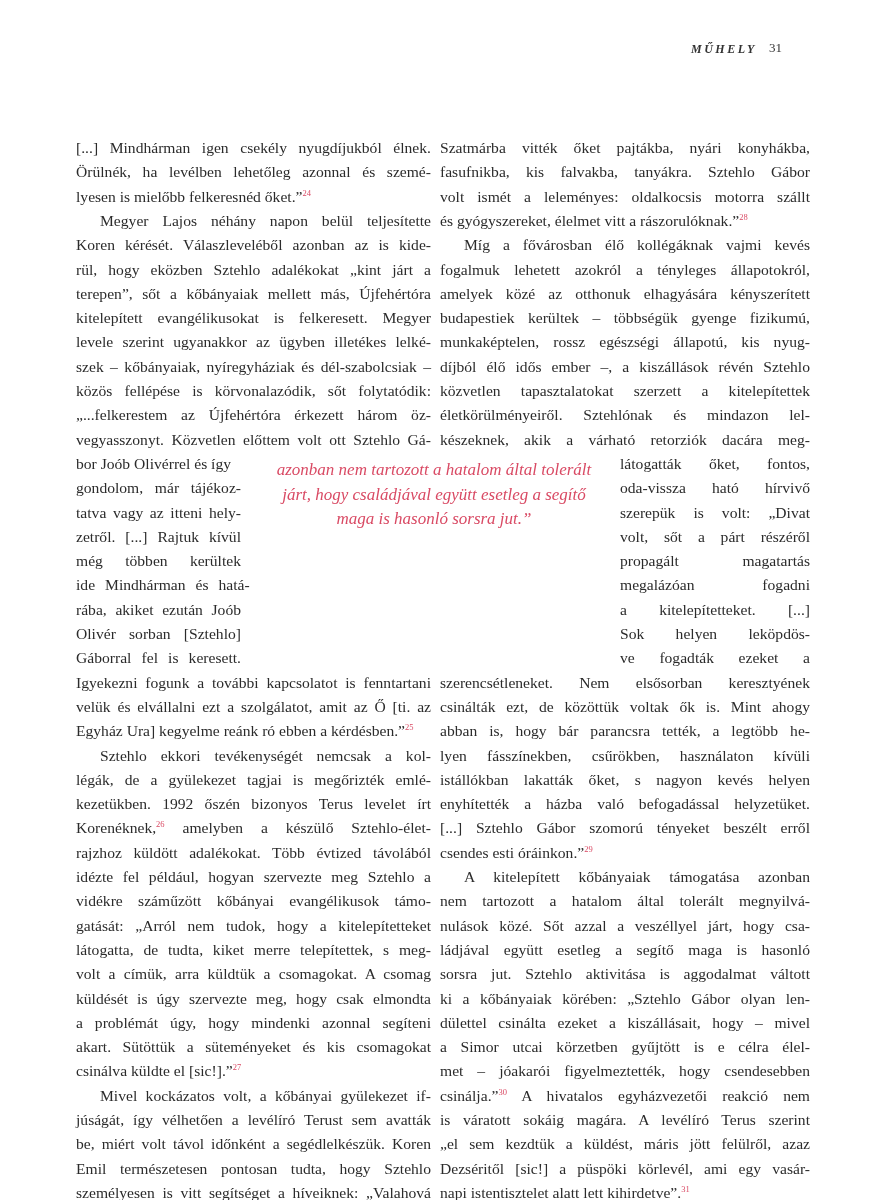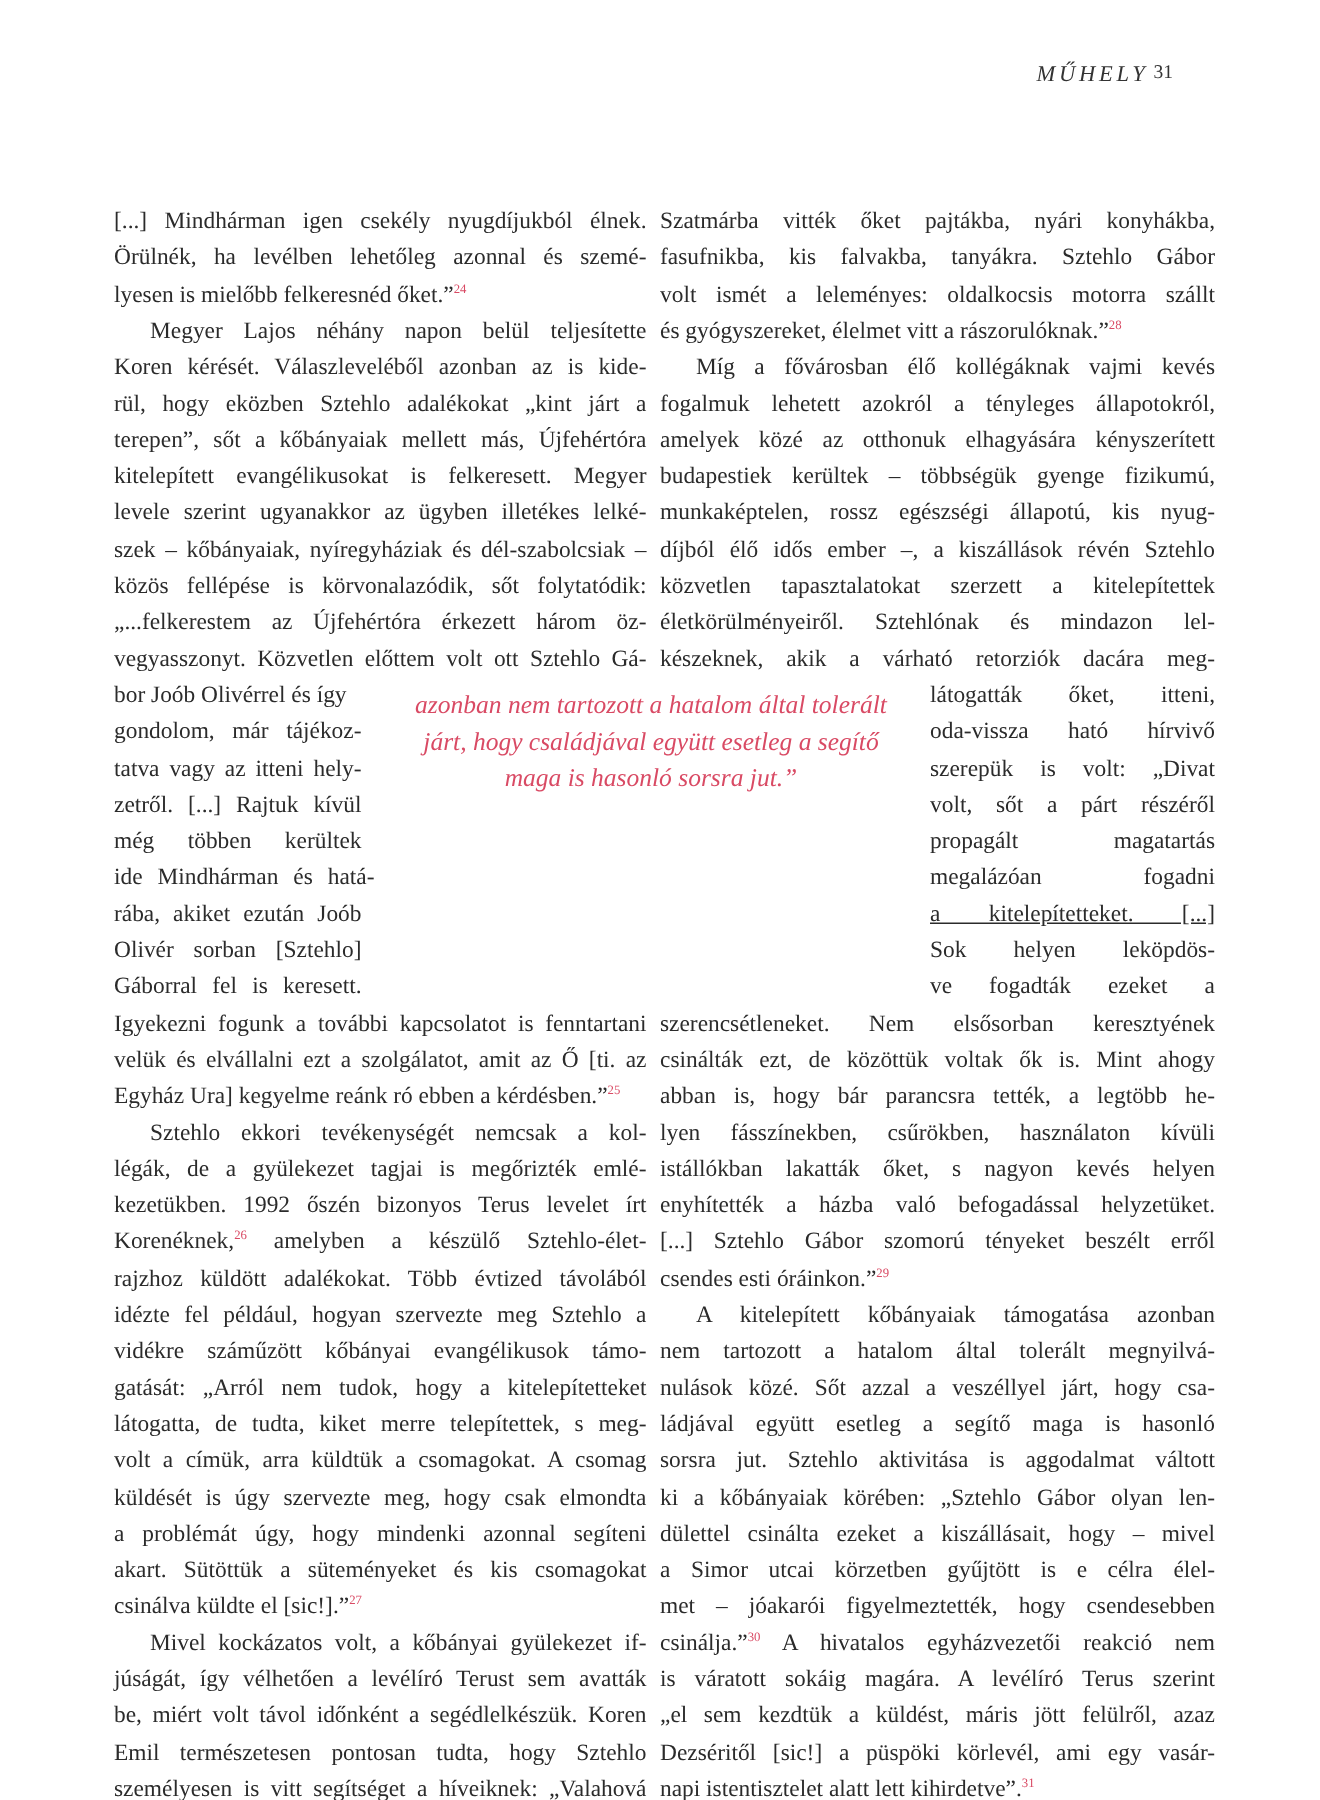--- a/index.html
+++ b/index.html
@@ -1,20 +1,20 @@
 <!DOCTYPE html>
 <html><head>
 <meta charset="utf-8">
 <style>
   html, body { margin: 0; padding: 0; background: #ffffff; }
   body { width: 880px; height: 1200px; position: relative; overflow: hidden;
          font-family: "DejaVu Serif", "Liberation Serif", serif; color: #2a2a2a; }
   .header { position: absolute; top: 42px; left: 0; width: 880px; height: 20px; }
-  .section { position: absolute; left: 691px; top: 0; font-size: 15px; letter-spacing: 2.5px;
-             font-style: italic; font-weight: normal; color: #333; font-family: "Liberation Serif", serif; }
+  .section { position: absolute; left: 691px; top: 0; font-size: 12px; letter-spacing: 2.5px;
+             font-style: italic; font-weight: bold; color: #333; font-family: "Liberation Serif", serif; }
   .pageno { position: absolute; left: 769px; top: -2px; font-size: 13px; color: #333;
             font-family: "Liberation Serif", serif; }
   .col { position: absolute; font-family: "Liberation Serif", serif; font-size: 15.6px; color: #2b2b2b; }
   .line { position: absolute; white-space: nowrap; height: 24px; line-height: 24px; }
   .line.j { text-align-last: justify; text-align: justify; }
   .fn { color: #d94a64; font-size: 8.5px; vertical-align: 6px; line-height: 0; }
   .pull { position: absolute; left: 252px; top: 458px; width: 364px; text-align: center;
           font-family: "Liberation Serif", serif; font-style: italic; font-size: 17px;
           line-height: 24.6px; color: #d94a64; }
   .pull div { white-space: nowrap; }
@@ -81,27 +81,27 @@
     <div class="line" style="top: 72.9px; left: 0px; width: 370px;"><span>és gyógyszereket, élelmet vitt a rászorulóknak.”</span><sup class="fn">28</sup></div>
     <div class="line j" style="top: 97.2px; left: 24px; width: 346px; white-space: nowrap; word-spacing: 9.02083px;"><span>Míg a fővárosban élő kollégáknak vajmi kevés</span></div>
     <div class="line j" style="top: 121.5px; left: 0px; width: 370px; white-space: nowrap; word-spacing: 10.6062px;"><span>fogalmuk lehetett azokról a tényleges állapotokról,</span></div>
     <div class="line j" style="top: 145.8px; left: 0px; width: 370px; white-space: nowrap; word-spacing: 9.14062px;"><span>amelyek közé az otthonuk elhagyására kényszerített</span></div>
     <div class="line j" style="top: 170.1px; left: 0px; width: 370px; white-space: nowrap; word-spacing: 9.55937px;"><span>budapestiek kerültek – többségük gyenge fizikumú,</span></div>
     <div class="line j" style="top: 194.4px; left: 0px; width: 370px; white-space: nowrap; word-spacing: 10.1687px;"><span>munkaképtelen, rossz egészségi állapotú, kis nyug-</span></div>
     <div class="line j" style="top: 218.7px; left: 0px; width: 370px; white-space: nowrap; word-spacing: 6.13867px;"><span>díjból élő idős ember –, a kiszállások révén Sztehlo</span></div>
     <div class="line j" style="top: 243px; left: 0px; width: 370px; white-space: nowrap; word-spacing: 16.3008px;"><span>közvetlen tapasztalatokat szerzett a kitelepítettek</span></div>
     <div class="line j" style="top: 267.3px; left: 0px; width: 370px; white-space: nowrap; word-spacing: 16.8281px;"><span>életkörülményeiről. Sztehlónak és mindazon lel-</span></div>
     <div class="line j" style="top: 291.6px; left: 0px; width: 370px; white-space: nowrap; word-spacing: 11.3724px;"><span>készeknek, akik a várható retorziók dacára meg-</span></div>
-    <div class="line j" style="top: 315.9px; left: 180px; width: 190px; white-space: nowrap; word-spacing: 23.5391px;"><span>látogatták őket, itteni,</span></div>
+    <div class="line j" style="top: 315.9px; left: 180px; width: 190px; white-space: nowrap; word-spacing: 23.5391px;"><span>látogatták őket, fontos,</span></div>
     <div class="line j" style="top: 340.2px; left: 180px; width: 190px; white-space: nowrap; word-spacing: 22.2422px;"><span>oda-vissza ható hírvivő</span></div>
     <div class="line j" style="top: 364.5px; left: 180px; width: 190px; white-space: nowrap; word-spacing: 14.1094px;"><span>szerepük is volt: „Divat</span></div>
     <div class="line j" style="top: 388.8px; left: 180px; width: 190px; white-space: nowrap; word-spacing: 11.8828px;"><span>volt, sőt a párt részéről</span></div>
     <div class="line j" style="top: 413.1px; left: 180px; width: 190px; white-space: nowrap; word-spacing: 59.6719px;"><span>propagált magatartás</span></div>
     <div class="line j" style="top: 437.4px; left: 180px; width: 190px; white-space: nowrap; word-spacing: 64px;"><span>megalázóan fogadni</span></div>
-    <div class="line j" style="top: 461.7px; left: 180px; width: 190px; white-space: nowrap; word-spacing: 28.3203px; text-decoration: underline;"><span>a kitelepítetteket. [...]</span></div>
+    <div class="line j" style="top: 461.7px; left: 180px; width: 190px; white-space: nowrap; word-spacing: 28.3203px;"><span>a kitelepítetteket. [...]</span></div>
     <div class="line j" style="top: 486px; left: 180px; width: 190px; white-space: nowrap; word-spacing: 27.4297px;"><span>Sok helyen leköpdös-</span></div>
     <div class="line j" style="top: 510.3px; left: 180px; width: 190px; white-space: nowrap; word-spacing: 20.7604px;"><span>ve fogadták ezeket a</span></div>
     <div class="line j" style="top: 534.6px; left: 0px; width: 370px; white-space: nowrap; word-spacing: 22.3073px;"><span>szerencsétleneket. Nem elsősorban keresztyének</span></div>
     <div class="line j" style="top: 558.9px; left: 0px; width: 370px; white-space: nowrap; word-spacing: 6.83984px;"><span>csinálták ezt, de közöttük voltak ők is. Mint ahogy</span></div>
     <div class="line j" style="top: 583.2px; left: 0px; width: 370px; white-space: nowrap; word-spacing: 8.03711px;"><span>abban is, hogy bár parancsra tették, a legtöbb he-</span></div>
     <div class="line j" style="top: 607.5px; left: 0px; width: 370px; white-space: nowrap; word-spacing: 16.2852px;"><span>lyen fásszínekben, csűrökben, használaton kívüli</span></div>
     <div class="line j" style="top: 631.8px; left: 0px; width: 370px; white-space: nowrap; word-spacing: 11.5052px;"><span>istállókban lakatták őket, s nagyon kevés helyen</span></div>
     <div class="line j" style="top: 656.1px; left: 0px; width: 370px; white-space: nowrap; word-spacing: 10.9594px;"><span>enyhítették a házba való befogadással helyzetüket.</span></div>
     <div class="line j" style="top: 680.4px; left: 0px; width: 370px; white-space: nowrap; word-spacing: 9.92188px;"><span>[...] Sztehlo Gábor szomorú tényeket beszélt erről</span></div>
     <div class="line" style="top: 704.7px; left: 0px; width: 370px;"><span>csendes esti óráinkon.”</span><sup class="fn">29</sup></div>

